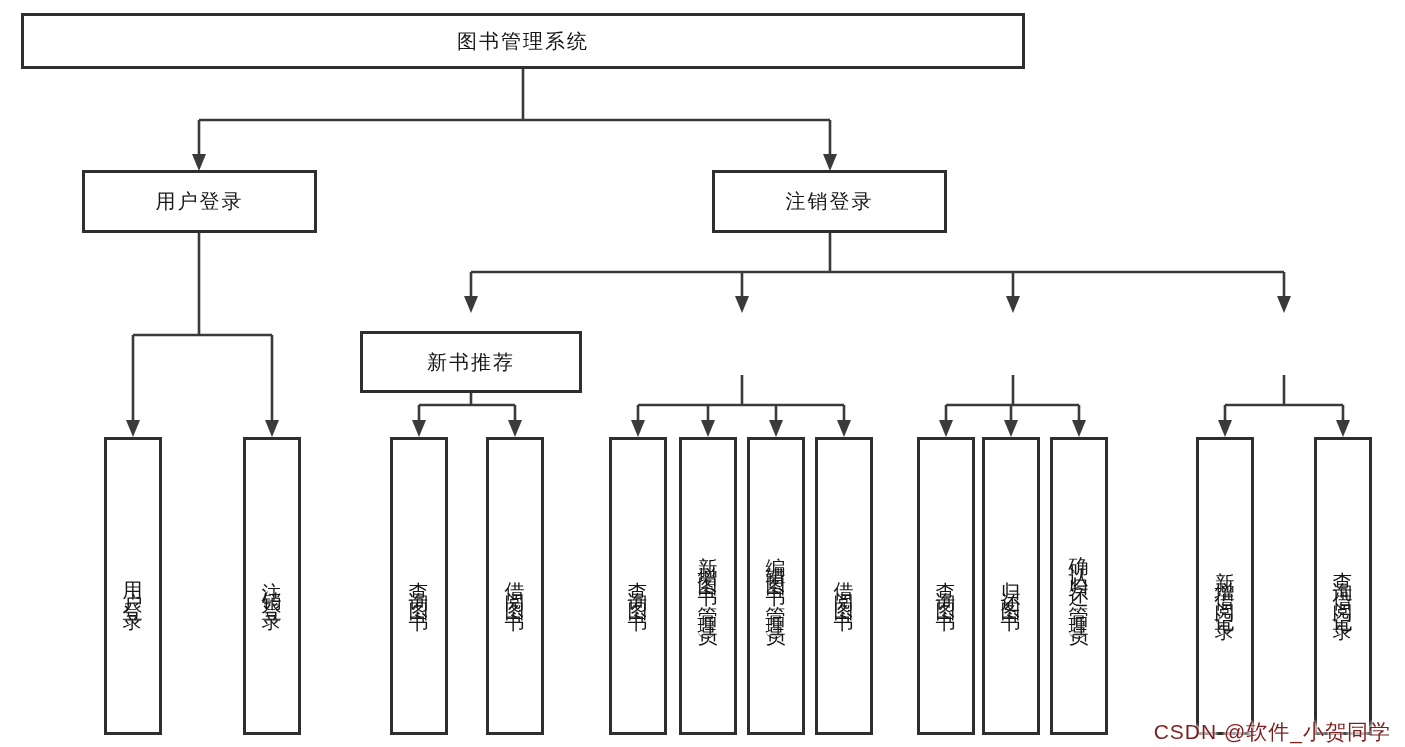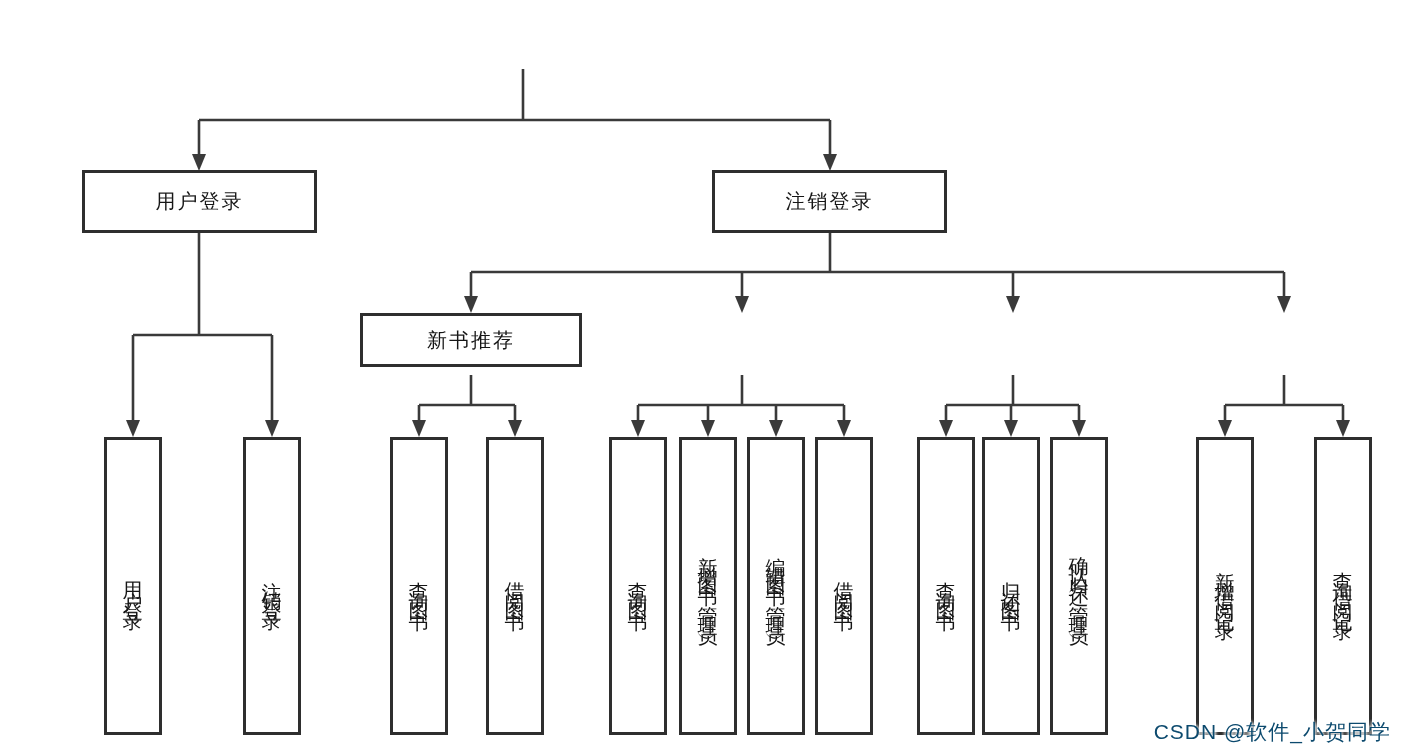--- a/index.html
+++ b/index.html
@@ -54,21 +54,21 @@
     font-size: 20px;
     line-height: 1;
     letter-spacing: 10px;
     white-space: nowrap;
   }
   .watermark {
     position: absolute;
     right: 14px;
     bottom: 1px;
     font-size: 21px;
-    color: #0c4a6e;
+    color: #7f1d1d;
     letter-spacing: 1px;
     text-shadow: 0 0 4px #ffffff, 1px 1px 3px #ffffff, -1px -1px 3px #ffffff;
     z-index: 5;
     white-space: nowrap;
   }
 </style>
 </head>
 <body>
 
 <div id="stage">
@@ -109,25 +109,26 @@
       <polygon points="1004,420 1018,420 1011,437"></polygon>
       <polygon points="1072,420 1086,420 1079,437"></polygon>
     </g>
     <g>
       <path d="M1284 375 V405 M1225 405 H1343 M1225 405 V421 M1343 405 V421"></path>
       <polygon points="1218,420 1232,420 1225,437"></polygon>
       <polygon points="1336,420 1350,420 1343,437"></polygon>
     </g>
   </svg>
 
+  <div class="box h" style="left:21px;top:13px;width:1004px;height:56px">图书管理系统</div>
 
   <div class="box h" style="left:82px;top:170px;width:235px;height:63px">用户登录</div>
   <div class="box h" style="left:712px;top:170px;width:235px;height:63px">注销登录</div>
 
-  <div class="box h" style="left:360px;top:313px;width:222px;height:54px">新书推荐</div>
+  <div class="box h" style="left:360px;top:331px;width:222px;height:62px">新书推荐</div>
 
   <div class="box v" style="left:104px;top:437px;width:58px;height:298px">
     <span class="vtext">用户登录</span>
   </div>
   <div class="box v" style="left:243px;top:437px;width:58px;height:298px">
     <span class="vtext">注销登录</span>
   </div>
 
   <div class="box v" style="left:390px;top:437px;width:58px;height:298px">
     <span class="vtext">查询图书</span>

